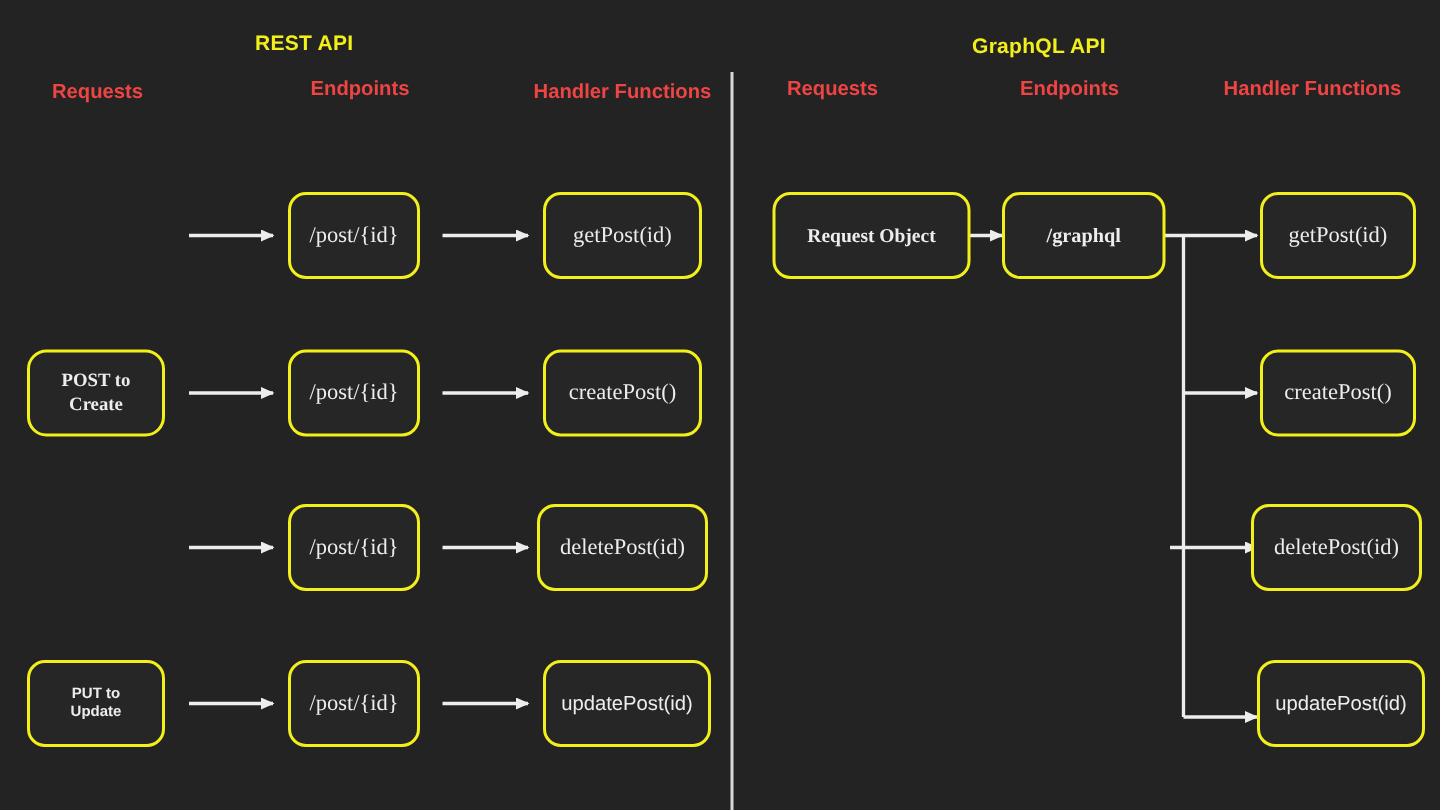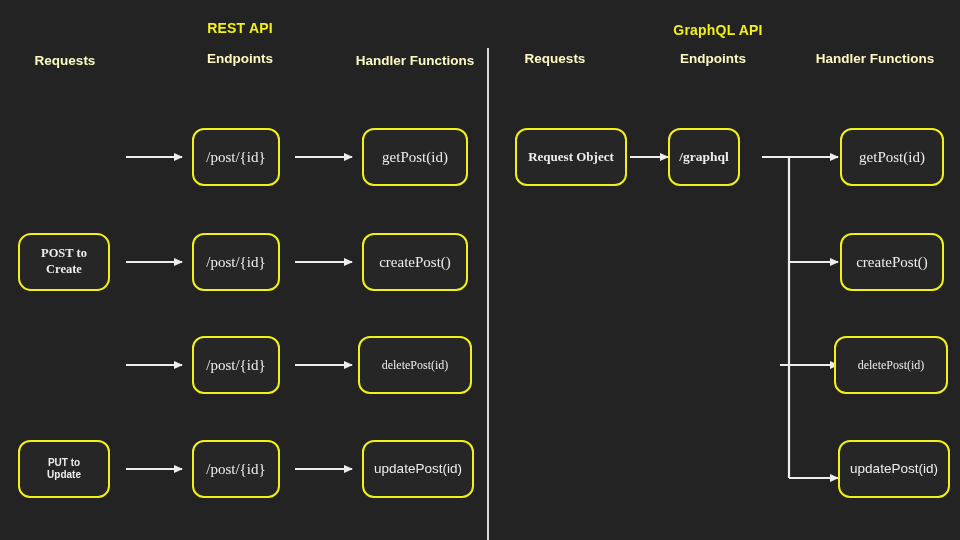--- a/index.html
+++ b/index.html
@@ -16,32 +16,32 @@
     font-family: "Liberation Sans", sans-serif;
   }
 
   
   .api-title {
     position: absolute;
     font-family: "Liberation Sans", sans-serif;
     font-weight: bold;
     font-size: 14px;
     color: #f2ef1a;
-    text-align: center;
+    text-align: left;
     white-space: nowrap;
     letter-spacing: .2px;
   }
 
   
   .col-head {
     position: absolute;
     font-family: "Liberation Sans", sans-serif;
     font-weight: bold;
     font-size: 13.5px;
-    color: #fef9c3;
+    color: #ef4444;
     text-align: center;
     white-space: nowrap;
   }
 
   
   .divider {
     position: absolute;
     left: 487px;
     top: 48px;
     width: 2px;
@@ -69,21 +69,21 @@
     font-size: 12.5px;
   }
   .node.serif-reg {
     font-family: "Liberation Serif", serif;
     font-weight: normal;
     font-size: 15px;
   }
   .node.serif-lg {
     font-family: "Liberation Serif", serif;
     font-weight: normal;
-    font-size: 12px;
+    font-size: 15px;
   }
   .node.sans-bold {
     font-family: "Liberation Sans", sans-serif;
     font-weight: bold;
     font-size: 10px;
   }
   .node.sans-reg {
     font-family: "Liberation Sans", sans-serif;
     font-weight: normal;
     font-size: 13.5px;
@@ -154,21 +154,21 @@
   <div class="node serif-reg" style="left:192px; top:128px; width:88px; height:58px;">/post/{id}</div>
   <div class="node serif-reg" style="left:192px; top:233px; width:88px; height:58px;">/post/{id}</div>
   <div class="node serif-reg" style="left:192px; top:336px; width:88px; height:58px;">/post/{id}</div>
   <div class="node serif-reg" style="left:192px; top:440px; width:88px; height:58px;">/post/{id}</div>
 
   <div class="node serif-reg" style="left:362px; top:128px; width:106px; height:58px;">getPost(id)</div>
   <div class="node serif-reg" style="left:362px; top:233px; width:106px; height:58px;">createPost()</div>
   <div class="node serif-lg" style="left:358px; top:336px; width:114px; height:58px;">deletePost(id)</div>
   <div class="node sans-reg" style="left:362px; top:440px; width:112px; height:58px;">updatePost(id)</div>
 
-  <div class="node serif-bold" style="left:515px; top:128px; width:112px; height:58px; font-size:13px;">Request Object</div>
-  <div class="node serif-bold" style="left:668px; top:128px; width:72px; height:58px; font-size:13.5px;">/graphql</div>
+  <div class="node serif-bold" style="left:515px; top:128px; width:132px; height:58px; font-size:13px;">Request Object</div>
+  <div class="node serif-bold" style="left:668px; top:128px; width:109px; height:58px; font-size:13.5px;">/graphql</div>
 
   <div class="node serif-reg" style="left:840px; top:128px; width:104px; height:58px;">getPost(id)</div>
   <div class="node serif-reg" style="left:840px; top:233px; width:104px; height:58px;">createPost()</div>
   <div class="node serif-lg" style="left:834px; top:336px; width:114px; height:58px;">deletePost(id)</div>
   <div class="node sans-reg" style="left:838px; top:440px; width:112px; height:58px;">updatePost(id)</div>
 
 </div>
 
 </body></html>

